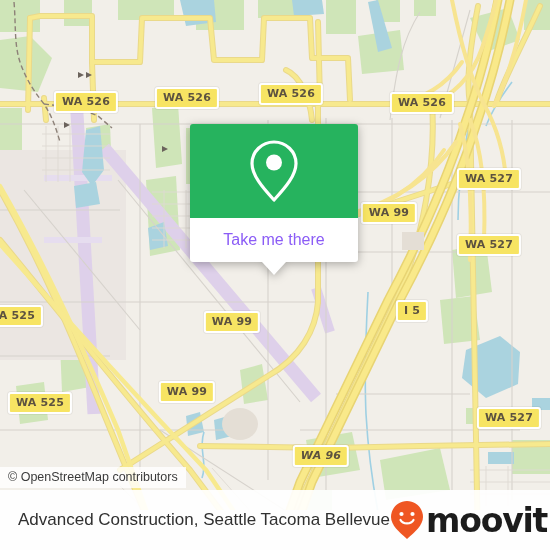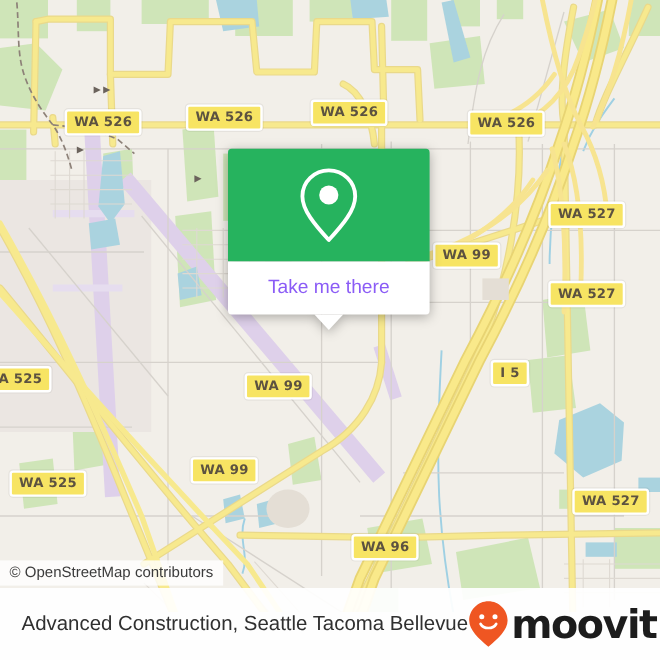--- a/index.html
+++ b/index.html
@@ -369,22 +369,22 @@
         <div class="shield" style="left: 187px; top: 98px;">WA 526</div>
         <div class="shield" style="left: 291px; top: 94px;">WA 526</div>
         <div class="shield" style="left: 422px; top: 103px;">WA 526</div>
         <div class="shield" style="left: 489px; top: 179px;">WA 527</div>
         <div class="shield" style="left: 489px; top: 245px;">WA 527</div>
         <div class="shield" style="left: 389px; top: 213px;">WA 99</div>
         <div class="shield" style="left: 11px; top: 316px;">WA 525</div>
         <div class="shield" style="left: 40px; top: 403px;">WA 525</div>
         <div class="shield" style="left: 232px; top: 322px;">WA 99</div>
         <div class="shield" style="left: 187px; top: 392px;">WA 99</div>
-        <div class="shield" style="left: 425px; top: 311px; text-align: right;">I 5</div>
-        <div class="shield" style="left: 321px; top: 456px;">WA 96</div>
+        <div class="shield" style="left: 412px; top: 311px; text-align: right;">I 5</div>
+        <div class="shield" style="left: 321px; top: 456px; font-style: italic;">WA 96</div>
         <div class="shield" style="left: 509px; top: 418px;">WA 527</div>
       </div>
   </div>
 
   <div id="popup">
     <div id="popup-body">
       <svg width="56" height="68" viewBox="0 0 56 68">
         <path d="M28 5 C 16 5, 6 14.5, 6 26.5 C 6 38, 16 50, 28 63 C 40 50, 50 38, 50 26.5 C 50 14.5, 40 5, 28 5 Z" fill="none" stroke="#ffffff" stroke-width="3.2" stroke-linejoin="round"></path>
         <circle cx="28" cy="25.5" r="8" fill="#ffffff"></circle>
       </svg>

